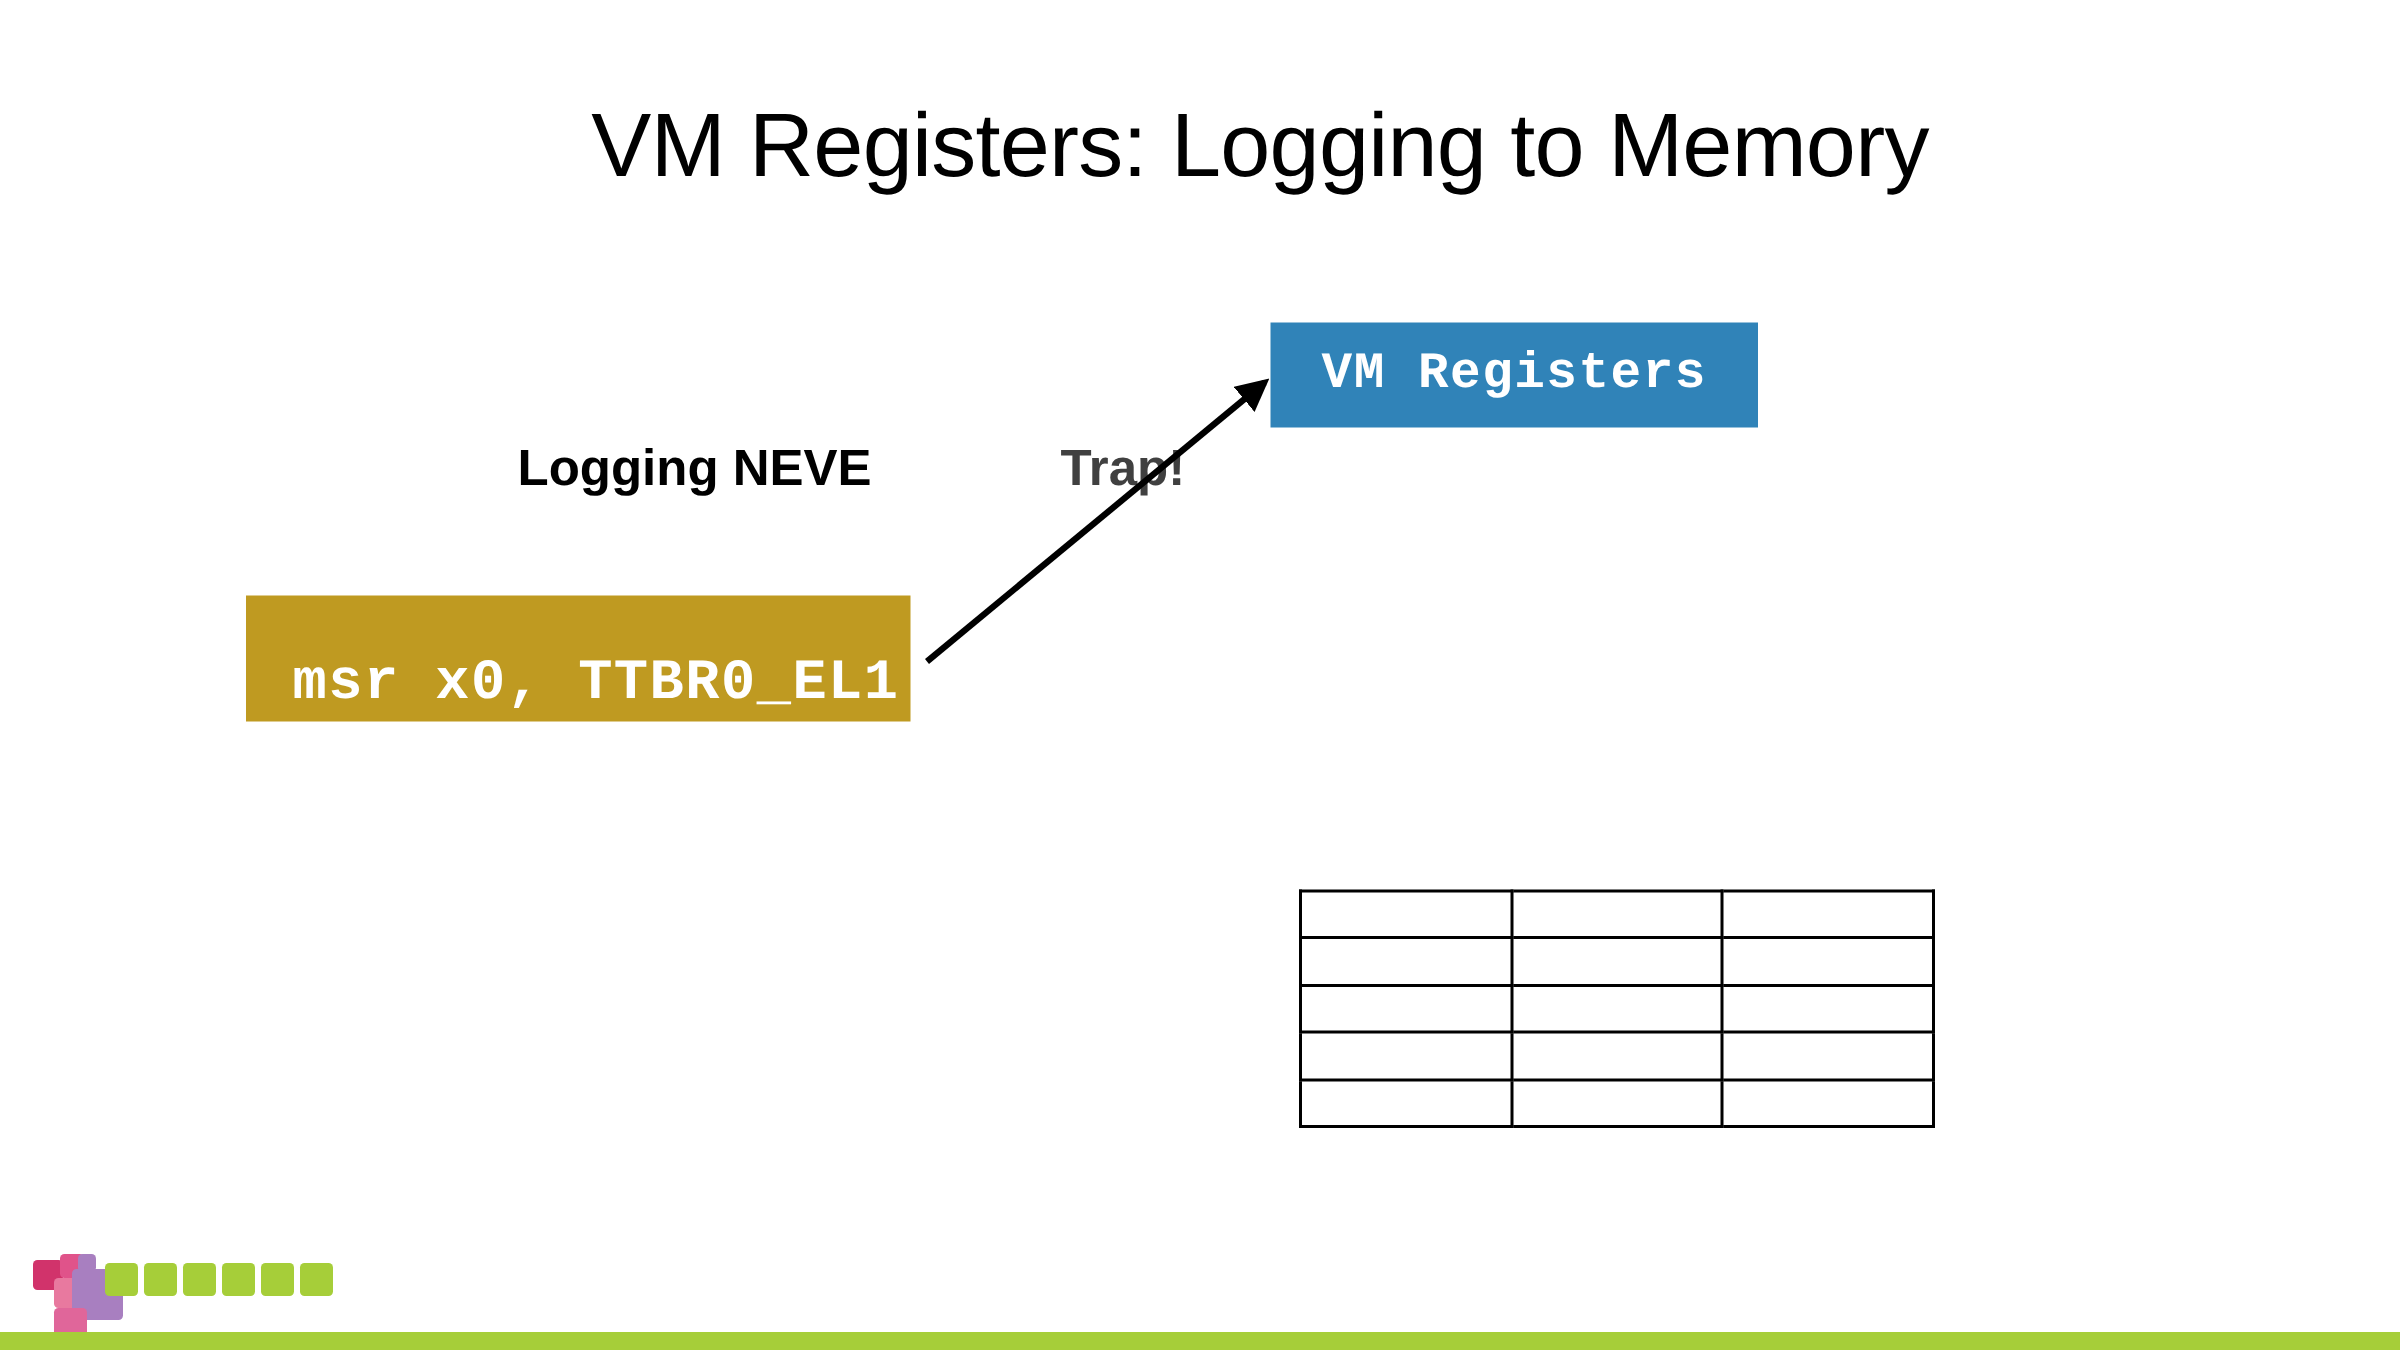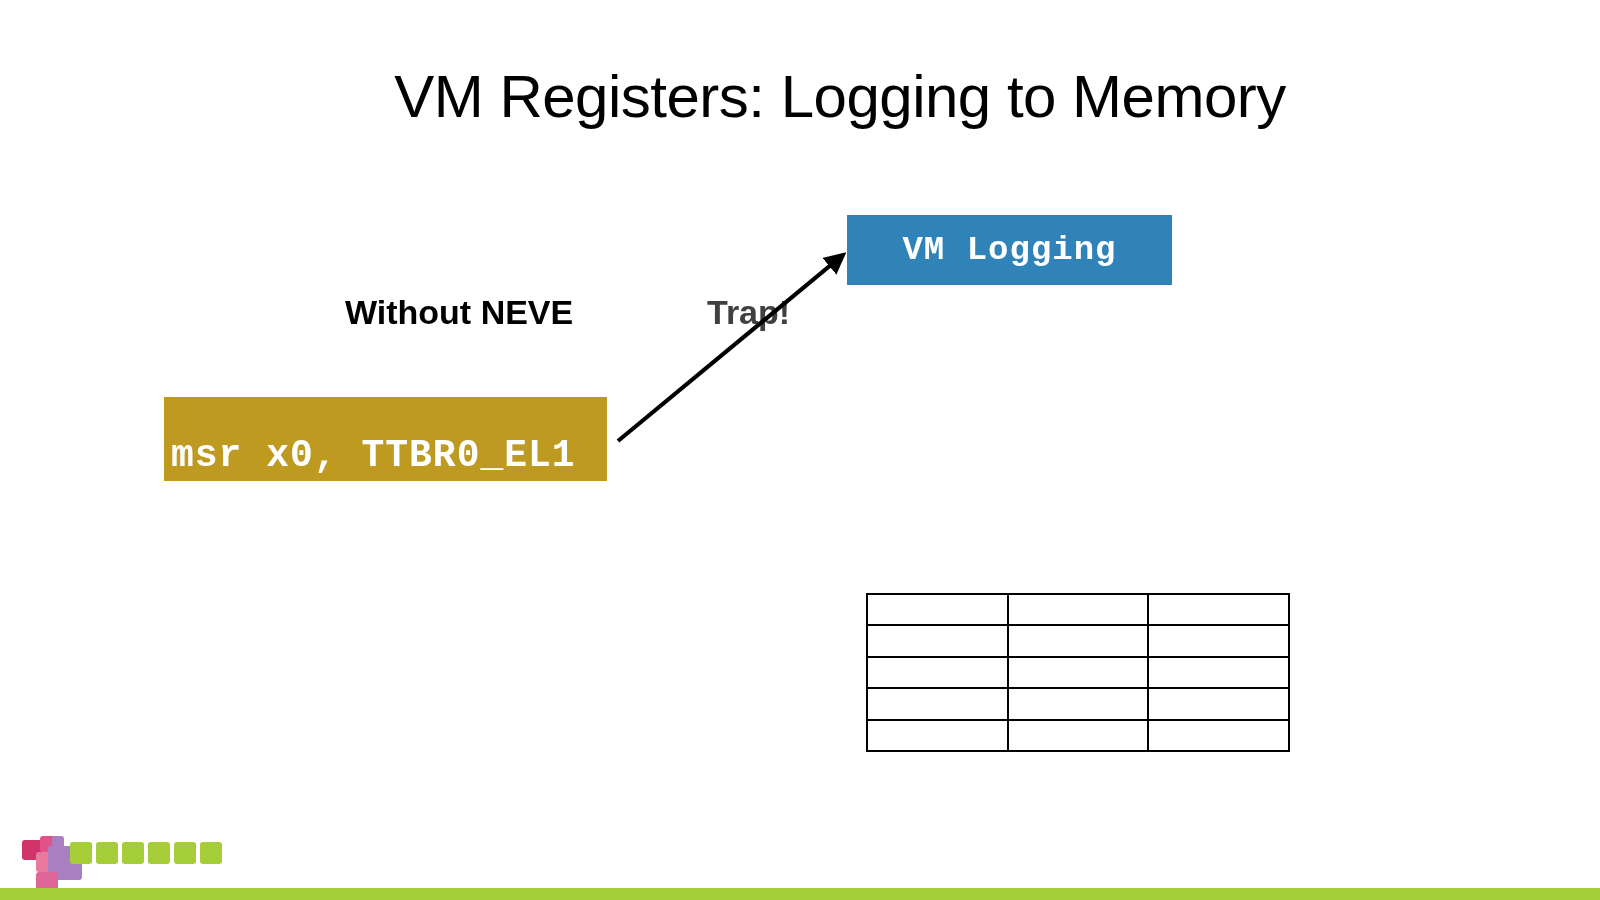--- a/index.html
+++ b/index.html
@@ -65,21 +65,21 @@
     display: flex;
     align-items: center;
   }
   #instruction-box .box-text {
     font-family: "Liberation Mono", "DejaVu Sans Mono", monospace;
     font-weight: bold;
     font-size: 38px;
     color: #ffffff;
     letter-spacing: 1px;
     white-space: nowrap;
-    padding-left: 7px;
+    padding-left: 31px;
     margin-top: 32px;
   }
 
   
   #without-neve-label {
     position: absolute;
     left: 345px;
     top: 293px;
     font-size: 34px;
     font-weight: bold;
@@ -167,24 +167,24 @@
   }
 </style>
 </head>
 <body>
 
 <div id="slide">
 
   <div id="slide-title">VM Registers: Logging to Memory</div>
 
   <div id="vm-register-box">
-    <span class="box-text">VM Logging</span>
+    <span class="box-text">VM Registers</span>
   </div>
 
-  <div id="without-neve-label">Without NEVE</div>
+  <div id="without-neve-label">Logging NEVE</div>
 
   <div id="trap-label">Trap!</div>
 
   <svg id="trap-arrow" viewBox="0 0 270 240" width="270" height="240">
     <defs>
       <marker id="arrowhead" markerWidth="5.2" markerHeight="5.2" refX="4.2" refY="2.6" orient="auto" markerUnits="strokeWidth">
         <path d="M0,0 L5.2,2.6 L0,5.2 Z" fill="#000000"></path>
       </marker>
     </defs>
     <line x1="18" y1="216" x2="243" y2="30" stroke="#000000" stroke-width="4.2" marker-end="url(#arrowhead)"></line>

